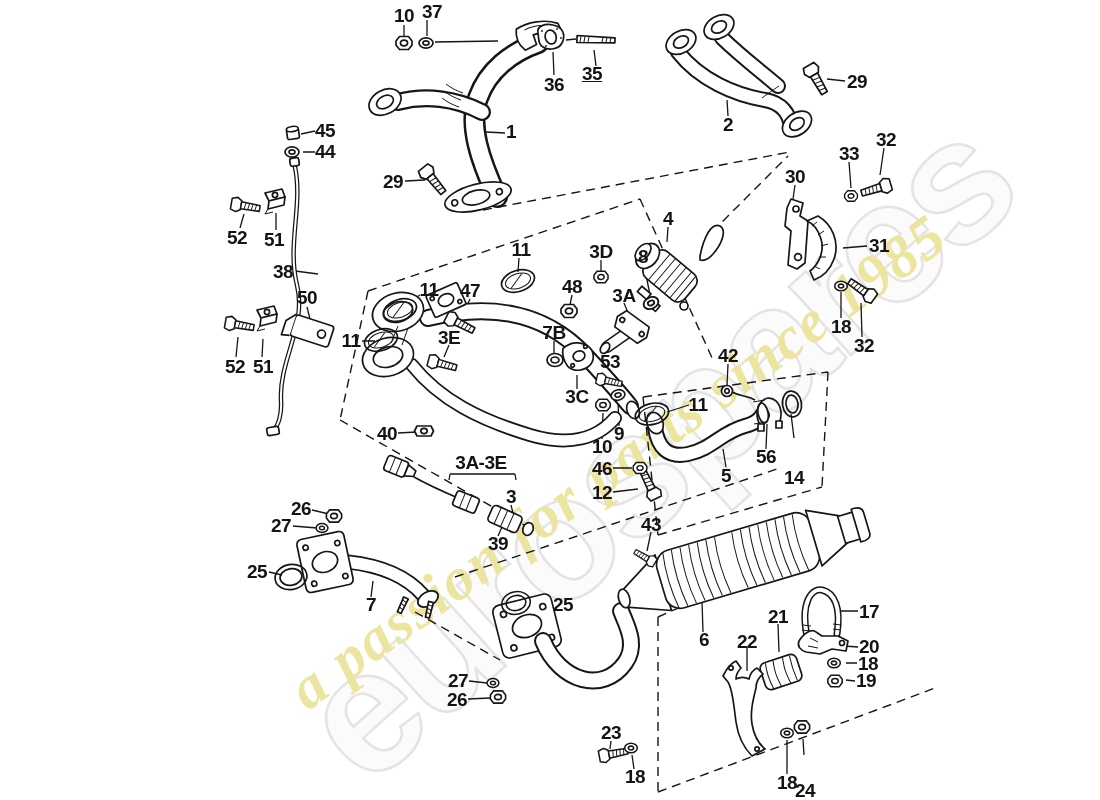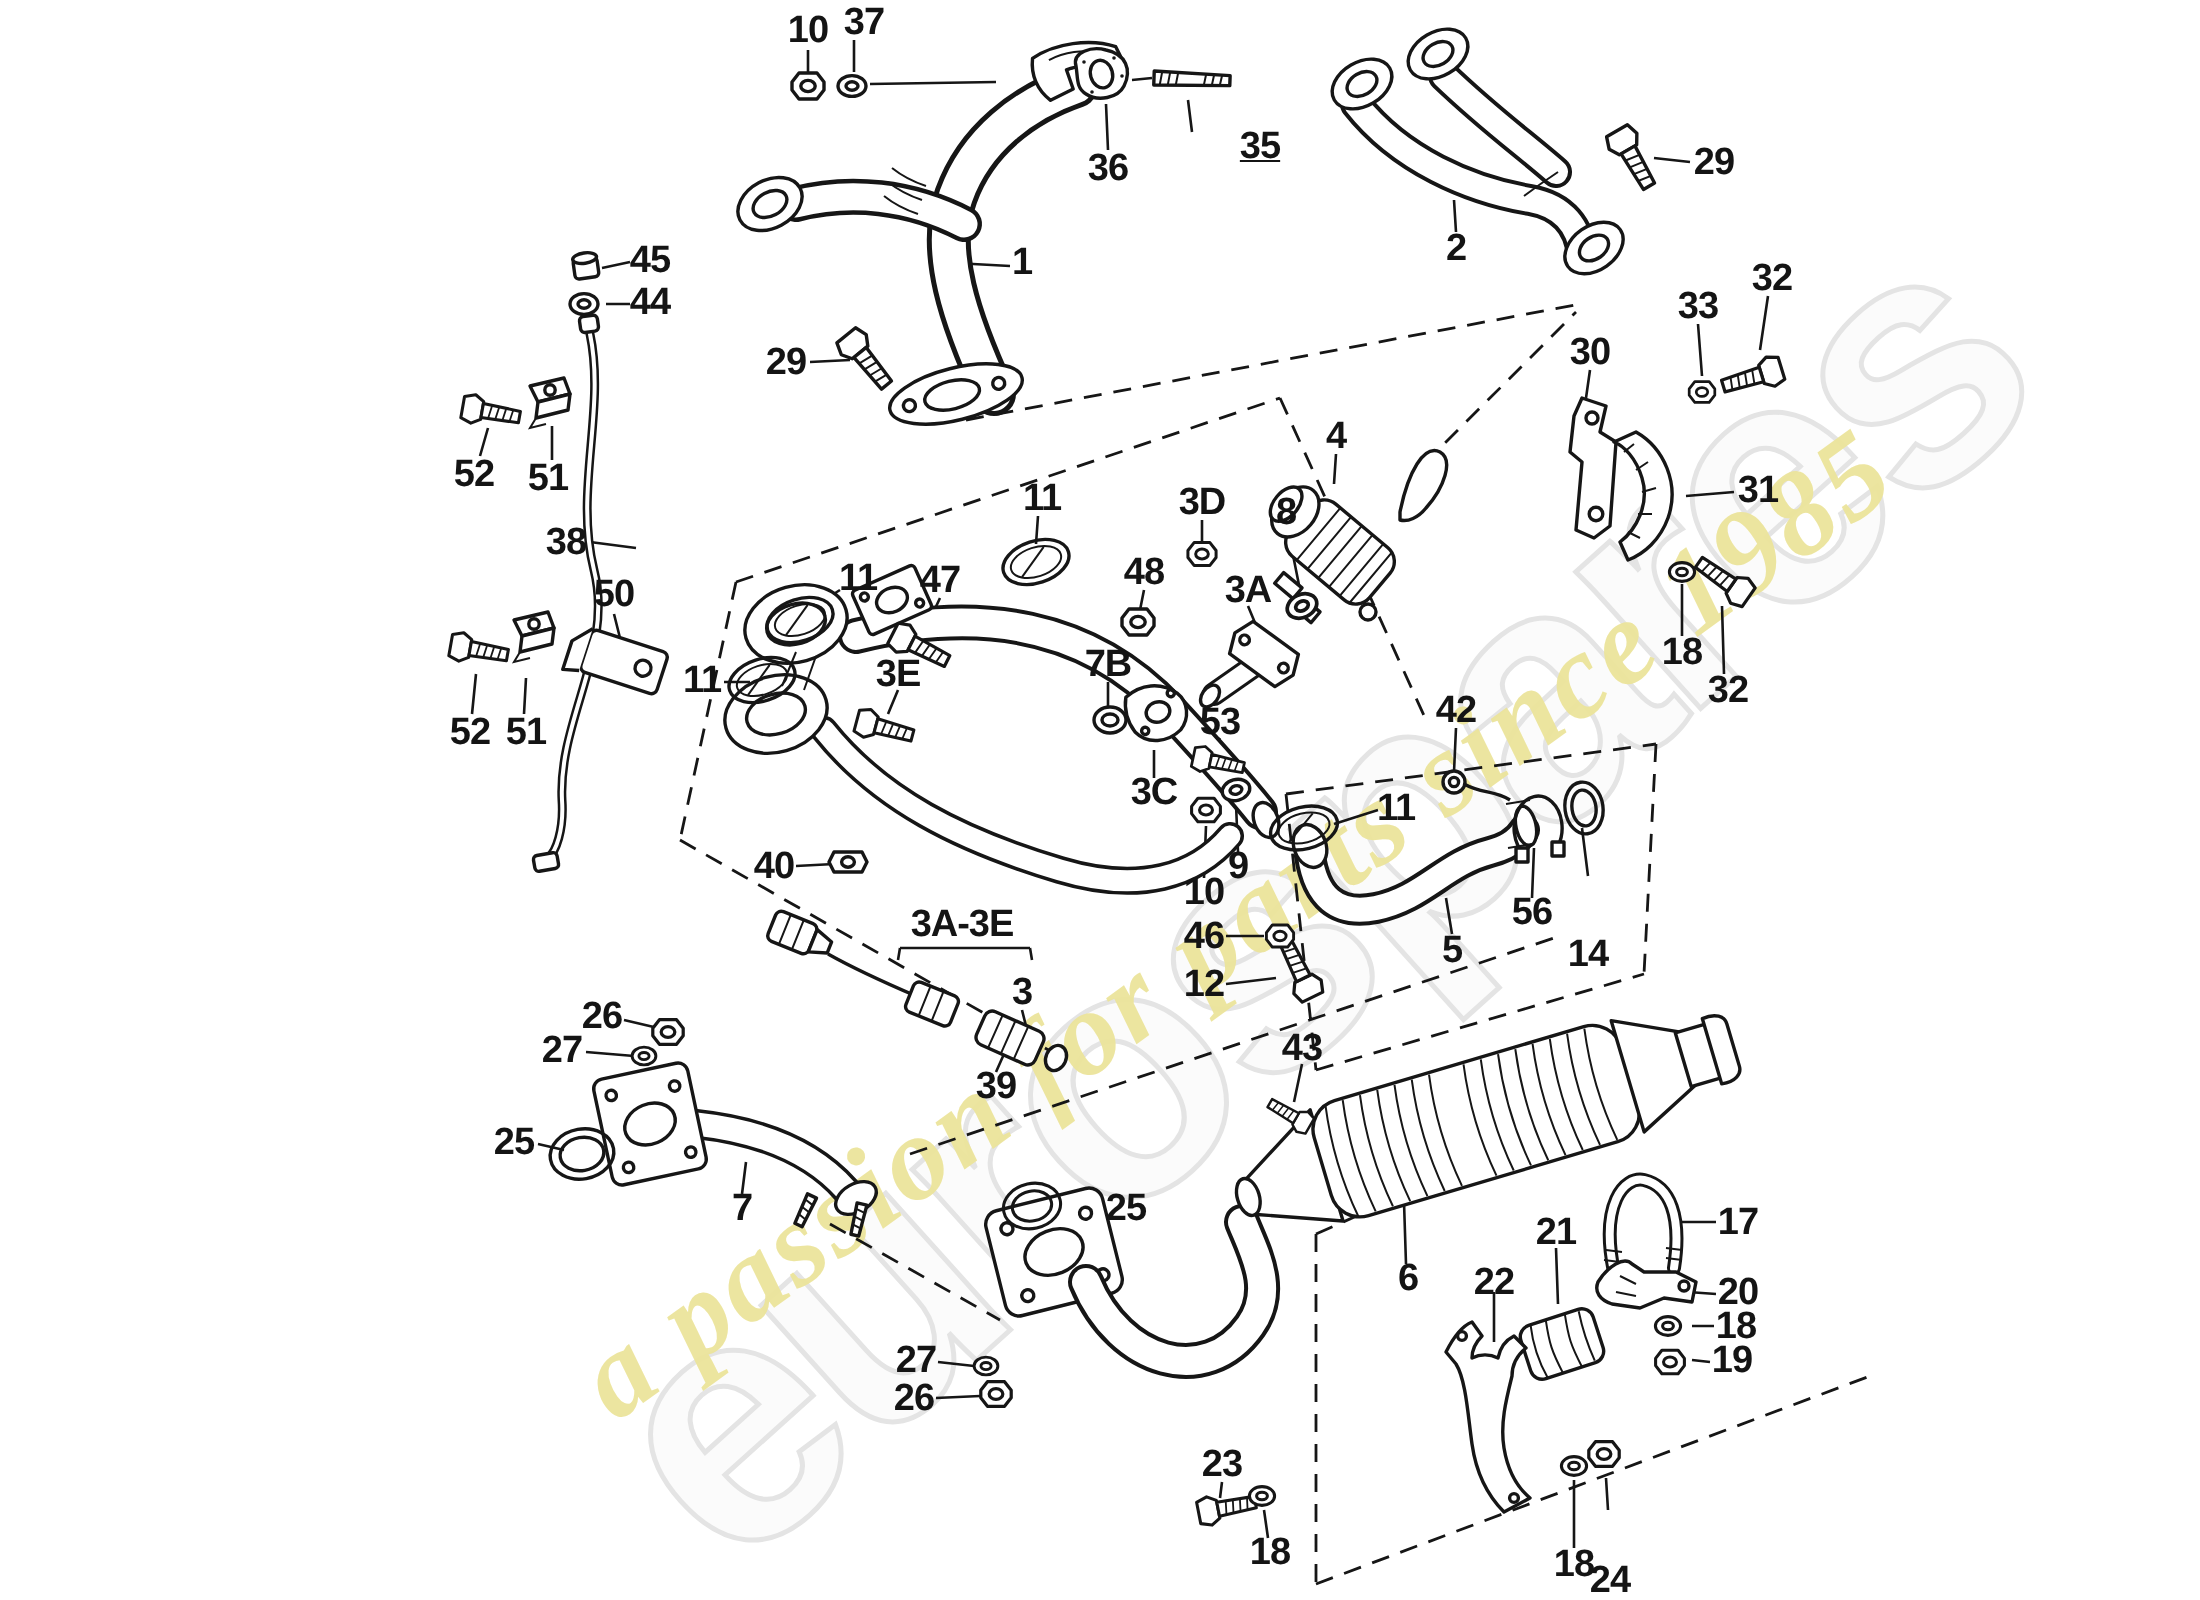--- a/index.html
+++ b/index.html
@@ -384,21 +384,21 @@
     <use href="#washer" transform="translate(787,733) scale(0.9)"></use>
     <use href="#washer" transform="translate(841,286) scale(0.9)"></use>
     <use href="#washer" transform="translate(322,528) scale(0.85)"></use>
     <use href="#washer" transform="translate(493,683) scale(0.85)"></use>
   </svg>
 
   <div class="callout-layer">
       <div class="callout" style="left: 404px; top: 16px;">10</div>
       <div class="callout" style="left: 432px; top: 12px;">37</div>
       <div class="callout" style="left: 554px; top: 85px;">36</div>
-      <div class="callout" style="left: 630px; top: 74px; text-decoration: underline;">35</div>
+      <div class="callout" style="left: 592px; top: 74px; text-decoration: underline;">35</div>
       <div class="callout" style="left: 511px; top: 132px;">1</div>
       <div class="callout" style="left: 393px; top: 182px;">29</div>
       <div class="callout" style="left: 728px; top: 125px;">2</div>
       <div class="callout" style="left: 857px; top: 82px;">29</div>
       <div class="callout" style="left: 325px; top: 131px;">45</div>
       <div class="callout" style="left: 325px; top: 152px;">44</div>
       <div class="callout" style="left: 237px; top: 238px;">52</div>
       <div class="callout" style="left: 274px; top: 240px;">51</div>
       <div class="callout" style="left: 283px; top: 272px;">38</div>
       <div class="callout" style="left: 307px; top: 298px;">50</div>

